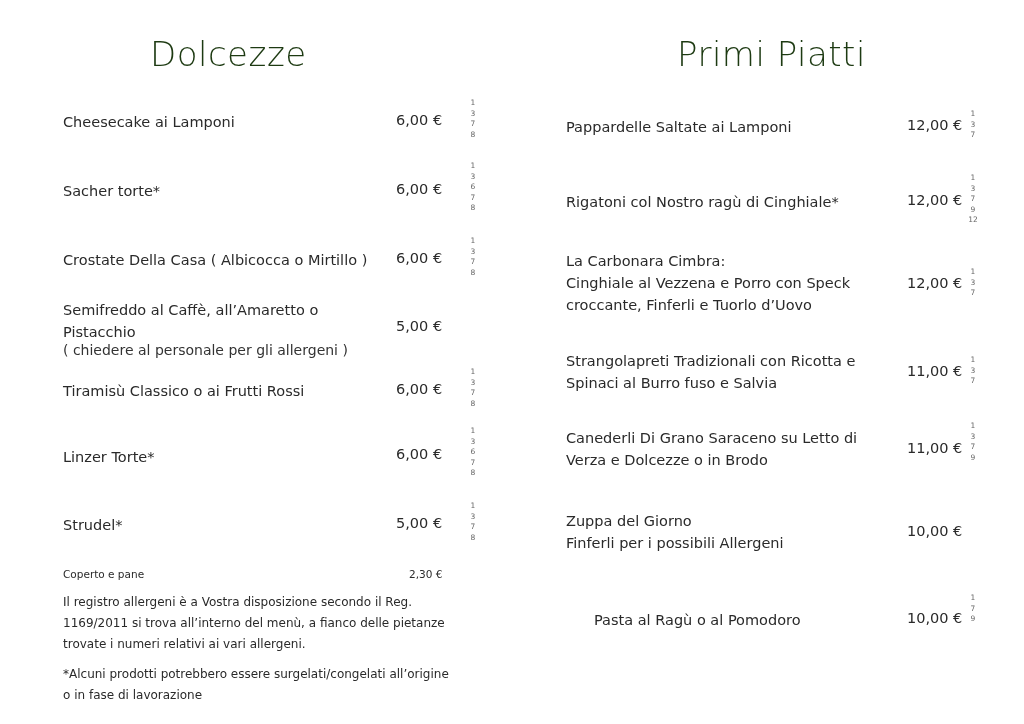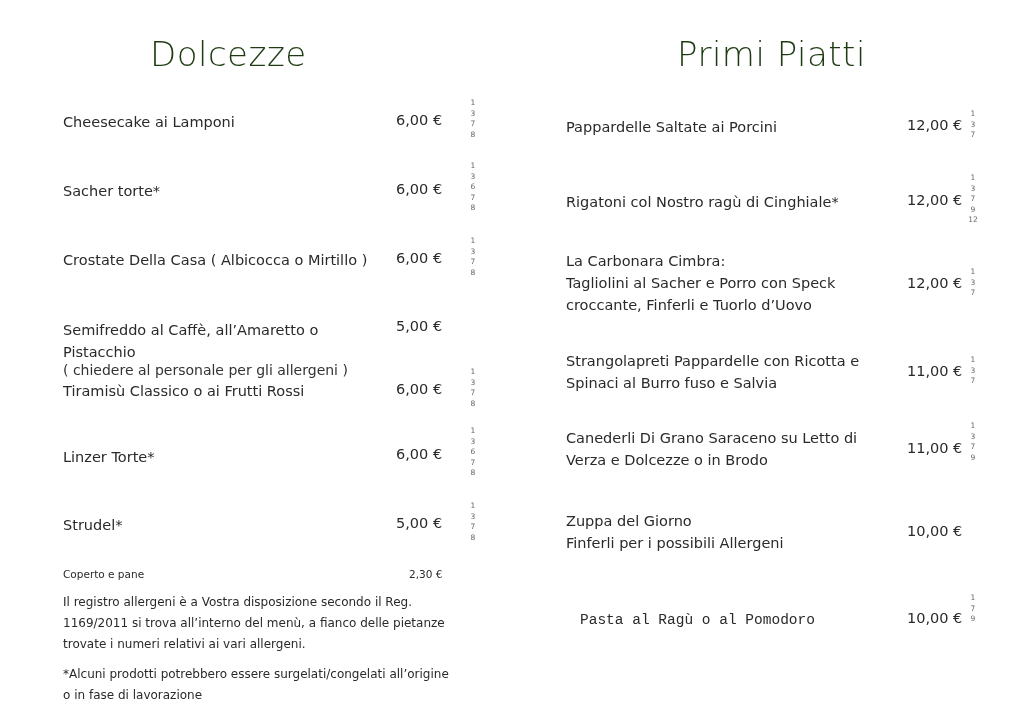--- a/index.html
+++ b/index.html
@@ -53,21 +53,21 @@
 </div>
 <div class="price" style="left:396px; top:250px;">6,00 €</div>
 <div class="allergens" style="left:466px; top:236px;">
   <span>1</span>
   <span>3</span>
   <span>7</span>
   <span>8</span>
 </div>
 
 <div class="item" style="left:63px; top:299px; width:320px;">
-  <span style="display:block;margin-top:20px;">Semifreddo al Caffè, all’Amaretto o</span>
+  <span style="display:block;">Semifreddo al Caffè, all’Amaretto o</span>
   <span style="display:block;">Pistacchio</span>
   <span class="note">( chiedere al personale per gli allergeni )</span>
 </div>
 <div class="price" style="left:396px; top:318px;">5,00 €</div>
 
 <div class="item" style="left:63px; top:380px;">
   <span class="name">Tiramisù Classico o ai Frutti Rossi</span>
 </div>
 <div class="price" style="left:396px; top:381px;">6,00 €</div>
 <div class="allergens" style="left:466px; top:367px;">
@@ -102,21 +102,21 @@
 
 <div class="small" style="left:63px; top:564px;">Coperto e pane</div>
 <div class="small" style="left:409px; top:564px;">2,30 €</div>
 
 <div class="footnote" style="left:63px; top:592px;">Il registro allergeni è a Vostra disposizione secondo il Reg. 1169/2011 si trova all’interno del menù, a fianco delle pietanze trovate i numeri relativi ai vari allergeni.</div>
 <div class="footnote" style="left:63px; top:664px;">*Alcuni prodotti potrebbero essere surgelati/congelati all’origine o in fase di lavorazione</div>
 
 <div class="title" style="left:677px; top:22px;margin-top:12px;">Primi Piatti</div>
 
 <div class="item" style="left:566px; top:116px;">
-  <span style="display:block; white-space:nowrap;">Pappardelle Saltate ai Porcini</span>
+  <span style="display:block; white-space:nowrap;">Pappardelle Saltate ai Lamponi</span>
 </div>
 <div class="price" style="left:907px; top:117px;">12,00 €</div>
 <div class="allergens" style="left:966px; top:109px;">
   <span>1</span>
   <span>3</span>
   <span>7</span>
 </div>
 
 <div class="item" style="left:566px; top:191px;">
   <span style="display:block; white-space:nowrap;">Rigatoni col Nostro ragù di Cinghiale*</span>
@@ -125,32 +125,32 @@
 <div class="allergens" style="left:966px; top:173px;">
   <span>1</span>
   <span>3</span>
   <span>7</span>
   <span>9</span>
   <span>12</span>
 </div>
 
 <div class="item" style="left:566px; top:250px;">
   <span style="display:block; white-space:nowrap;">La Carbonara Cimbra:</span>
-  <span style="display:block; white-space:nowrap;">Tagliolini al Sacher e Porro con Speck</span>
+  <span style="display:block; white-space:nowrap;">Cinghiale al Vezzena e Porro con Speck</span>
   <span style="display:block; white-space:nowrap;">croccante, Finferli e Tuorlo d’Uovo</span>
 </div>
 <div class="price" style="left:907px; top:275px;">12,00 €</div>
 <div class="allergens" style="left:966px; top:267px;">
   <span>1</span>
   <span>3</span>
   <span>7</span>
 </div>
 
 <div class="item" style="left:566px; top:350px;">
-  <span style="display:block; white-space:nowrap;">Strangolapreti Pappardelle con Ricotta e</span>
+  <span style="display:block; white-space:nowrap;">Strangolapreti Tradizionali con Ricotta e</span>
   <span style="display:block; white-space:nowrap;">Spinaci al Burro fuso e Salvia</span>
 </div>
 <div class="price" style="left:907px; top:363px;">11,00 €</div>
 <div class="allergens" style="left:966px; top:355px;">
   <span>1</span>
   <span>3</span>
   <span>7</span>
 </div>
 
 <div class="item" style="left:566px; top:427px;">
@@ -164,21 +164,21 @@
   <span>7</span>
   <span>9</span>
 </div>
 
 <div class="item" style="left:566px; top:510px;">
   <span style="display:block; white-space:nowrap;">Zuppa del Giorno</span>
   <span style="display:block; white-space:nowrap;">Finferli per i possibili Allergeni</span>
 </div>
 <div class="price" style="left:907px; top:523px;">10,00 €</div>
 
-<div class="item" style="left:580px; top:609px;font-family:Liberation Mono, monospace;">
+<div class="item" style="left:594px; top:609px;">
   <span style="display:block; white-space:nowrap;">Pasta al Ragù o al Pomodoro</span>
 </div>
 <div class="price" style="left:907px; top:610px;">10,00 €</div>
 <div class="allergens" style="left:966px; top:593px;">
   <span>1</span>
   <span>7</span>
   <span>9</span>
 </div>
 
 </body></html>

